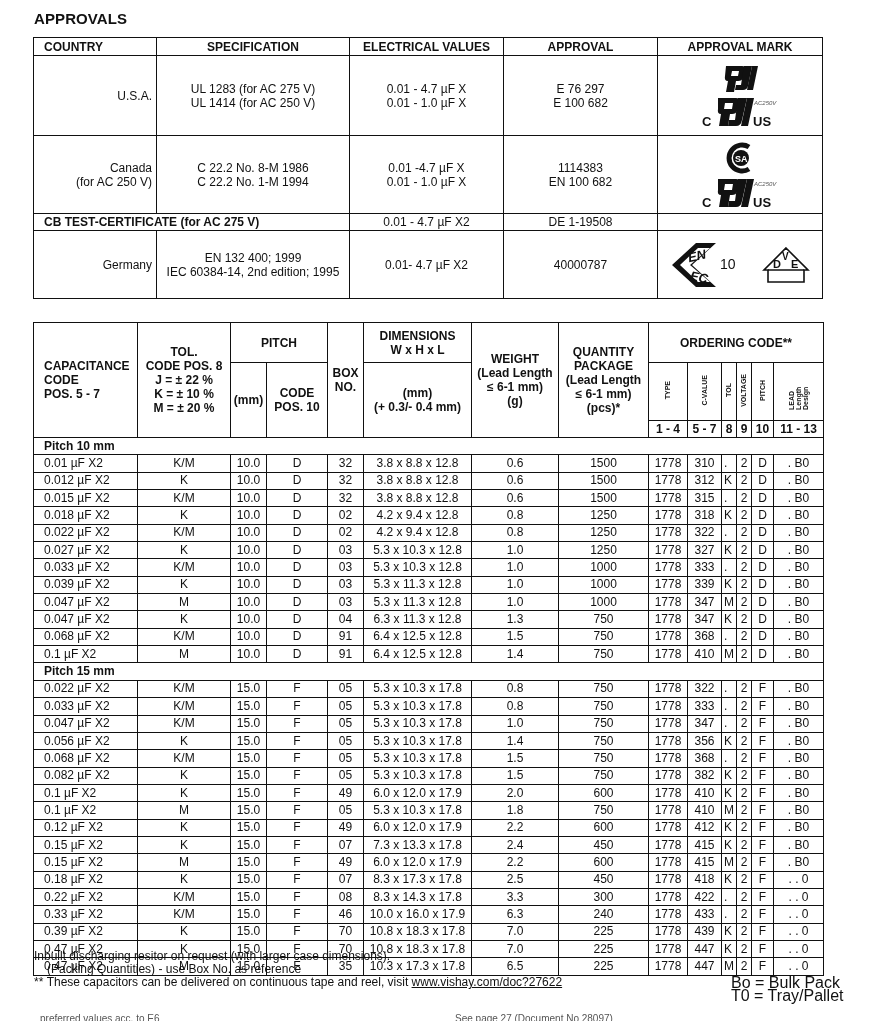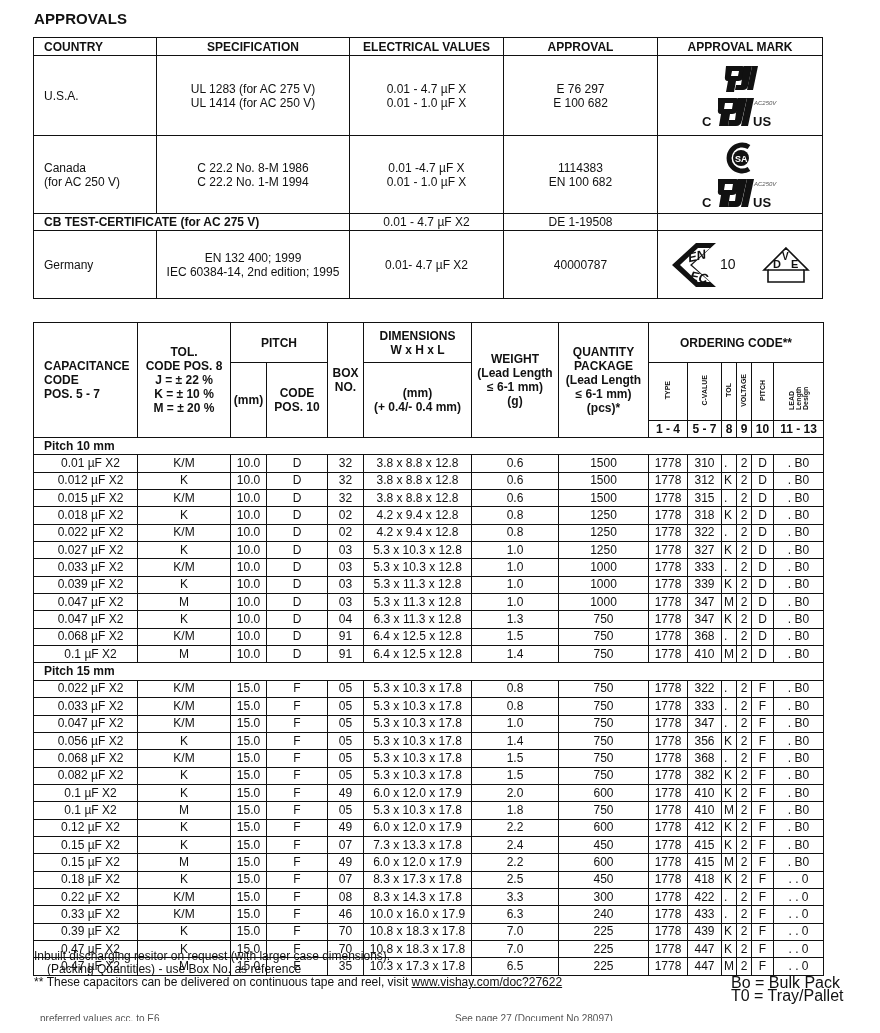--- a/index.html
+++ b/index.html
@@ -8,32 +8,32 @@
 
   .title { position: absolute; left: 34px; top: 10px; font-size: 15px; font-weight: bold; letter-spacing: 0.1px; }
 
   table { border-collapse: collapse; position: absolute; table-layout: fixed; }
   td, th { border: 1px solid #111; font-size: 12px; line-height: 14px; text-align: center; vertical-align: middle; font-weight: normal; }
 
   
   #approvals { left: 33px; top: 37px; width: 789px; }
   #approvals th { font-weight: bold; height: 18px; font-size: 12px; }
   #approvals td { padding: 0 4px; }
-  #approvals td.left { text-align: left; padding-left: 10px; }
+  #approvals td.left { text-align: right; padding-left: 10px; }
   #approvals tr.tall td { height: 80px; }
   #approvals tr.tall2 td { height: 78px; }
   #approvals tr.cb td { height: 17px; margin-top: 11px; }
   #approvals tr.de td { height: 68px; }
   #approvals td.bold-left { font-weight: bold; text-align: left; padding-left: 10px; }
 
   
   #ordering { left: 33px; top: 322px; width: 790px; }
   #ordering th { font-weight: bold; font-size: 12px; line-height: 14px; }
   #ordering td { height: 17.35px; font-size: 12px; line-height: 13px; padding: 0; }
-  #ordering td.cap { text-align: center; padding-left: 10px; }
+  #ordering td.cap { text-align: left; padding-left: 10px; }
   #ordering td.section { text-align: left; padding-left: 10px; font-weight: bold; border-bottom: none; }
   #ordering th.cap-h { text-align: left; padding-left: 10px; }
   .vert { writing-mode: vertical-rl; transform: rotate(180deg); font-size: 7px; line-height: 8px; font-weight: bold; display: inline-block; white-space: nowrap; }
   .vert-lead { writing-mode: vertical-rl; transform: rotate(180deg); font-size: 7px; line-height: 7px; font-weight: bold; display: inline-block; text-align: left; }
   .pos-row th { font-size: 13px; height: 17px; }
   #ordering td.oc { padding: 0; }
   #ordering td.oc-tol { padding: 0; text-align: left; padding-left: 2px; }
 
   .notes { position: absolute; left: 34px; top: 950px; font-size: 12px; line-height: 13px; width: 800px; }
   .notes .line { white-space: nowrap; }
@@ -224,21 +224,21 @@
     <th colspan="6">ORDERING CODE**</th>
   </tr>
   <tr style="height:58px">
     <th rowspan="2">(mm)</th>
     <th rowspan="2">
       <div>CODE</div>
       <div>POS. 10</div>
     </th>
     <th rowspan="2">
       <div>(mm)</div>
-      <div>(+ 0.4/- 0.4 mm)</div>
+      <div>(+ 0.3/- 0.4 mm)</div>
     </th>
     <th><span class="vert">TYPE</span></th>
     <th><span class="vert">C-VALUE</span></th>
     <th><span class="vert">TOL</span></th>
     <th><span class="vert">VOLTAGE</span></th>
     <th><span class="vert">PITCH</span></th>
     <th><span class="vert-lead" style="width:22px;height:40px;">LEAD Length Design</span></th>
   </tr>
   <tr class="pos-row">
     <th>1 - 4</th>

